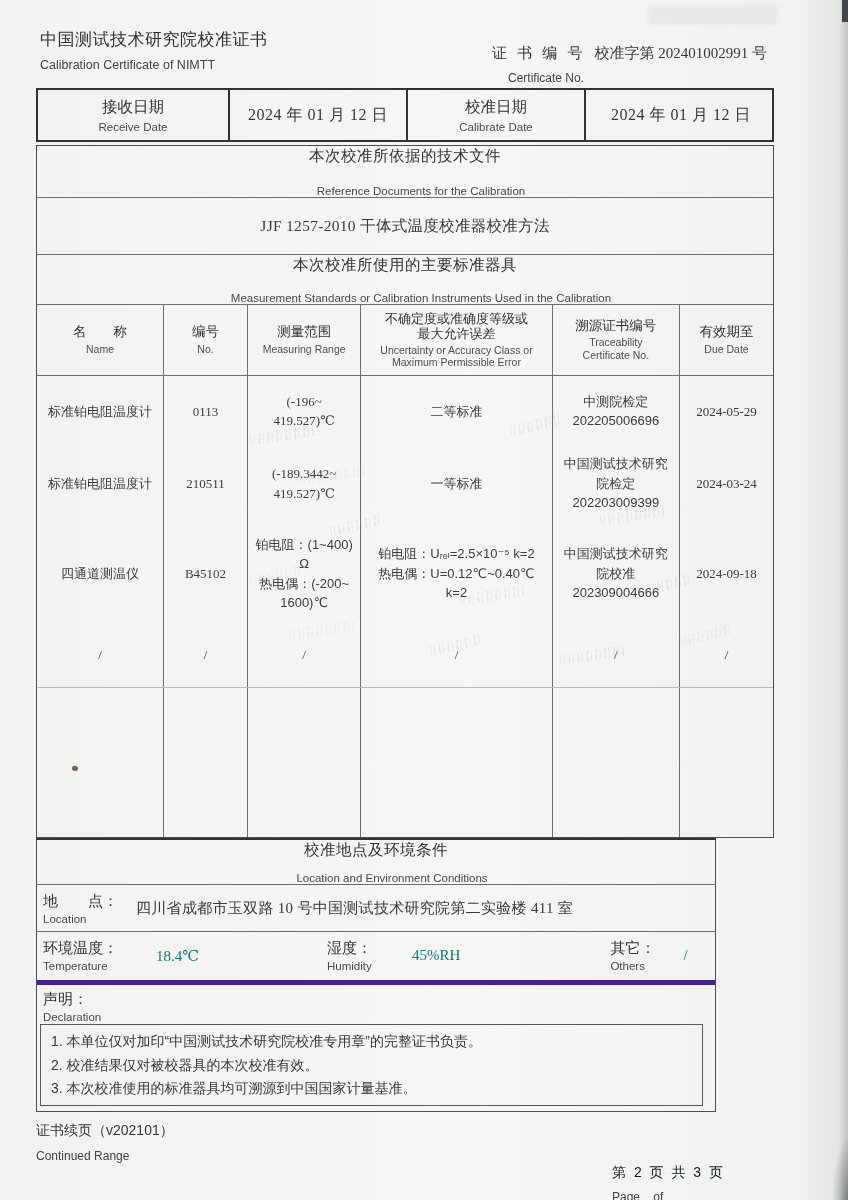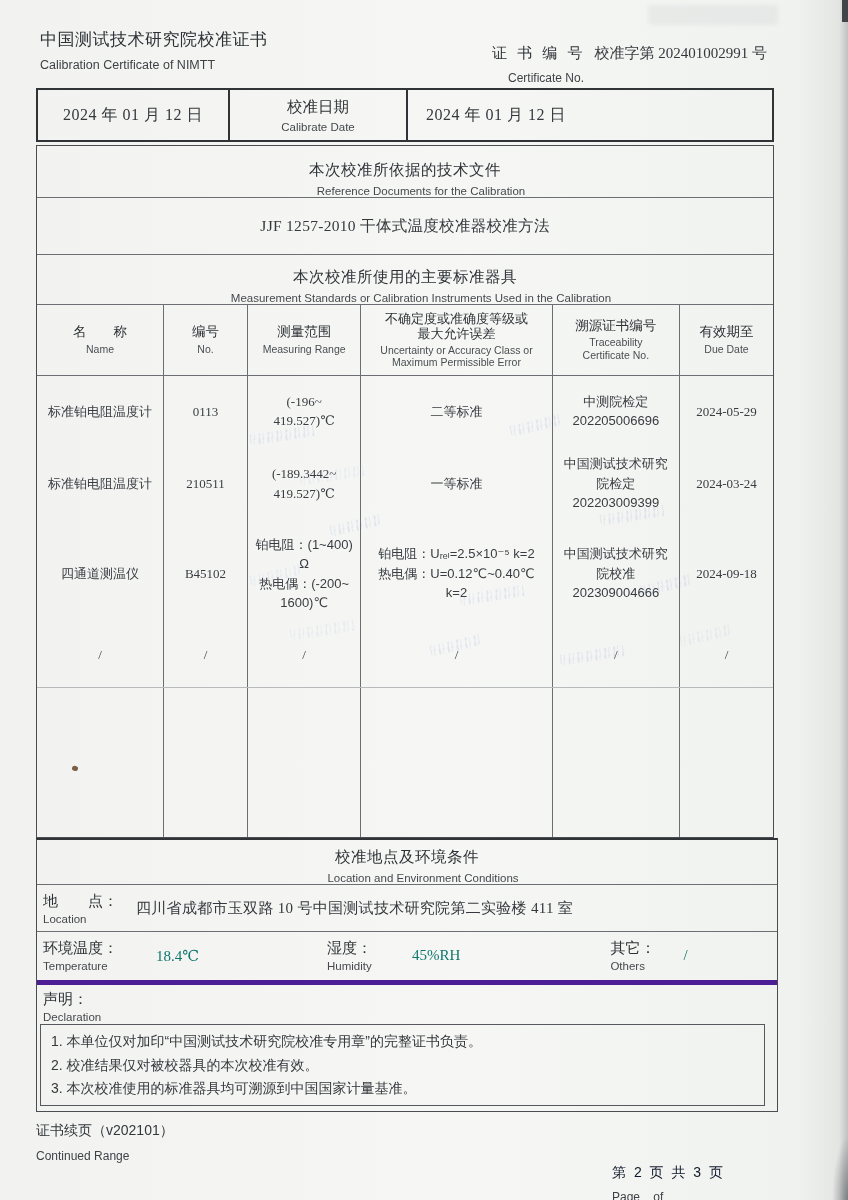--- a/index.html
+++ b/index.html
@@ -36,21 +36,21 @@
   .dc-cn{ font-size:15.5px; font-weight:500; color:#2e3236; }
   .dc-en{ font-size:11.5px; color:#45494d; margin-top:3px; }
   .dc-val{ font-size:16px; letter-spacing:.5px; color:#34383c; }
 
   
   .main-box{
     position:absolute; left:36px; top:145px; width:738px; height:693px;
     border:1.6px solid #4a4e52;
     display:flex; flex-direction:column;
   }
-  .sect-hdr{ display:flex; flex-direction:column; align-items:center; justify-content:flex-end;
+  .sect-hdr{ display:flex; flex-direction:column; align-items:center; justify-content:space-between;
              border-bottom:1px solid #6b6f73; }
   .sh-cn{ font-size:15.5px; font-weight:500; color:#2e3236; letter-spacing:.5px; }
   .sh-en{ font-size:11.5px; color:#45494d; margin-top:4px;padding-left:32px; }
   .ref-hdr{ height:52px; }
   .ref-doc{ height:57px; display:flex; align-items:center; justify-content:center;
             font-size:15.5px; color:#34383c; border-bottom:1px solid #6b6f73; letter-spacing:.3px; }
   .std-hdr{ height:50px; }
 
   table.std{ width:100%; border-collapse:collapse; table-layout:fixed; flex:1; }
   table.std td,table.std th{ border-right:1px solid #6b6f73; vertical-align:middle;
@@ -62,21 +62,21 @@
   .th-en{ font-size:10.5px; color:#4a4e52; line-height:1.2; margin-top:2px; }
   tr.r1 td{ height:72px; }
   tr.r2 td{ height:73px; }
   tr.r3 td{ height:107px; }
   tr.r4 td{ height:60px; border-bottom:1px solid #b7babc; vertical-align:top; padding-top:18px; }
   tr.rfill td{ border-bottom:none; }
   .cell{ font-size:13px; color:#383c40; line-height:1.5; }
 
   
   .env-box{
-    position:absolute; left:36px; top:838px; width:742px; height:274px;
+    position:absolute; left:36px; top:838px; width:680px; height:274px;
     border:1.6px solid #4a4e52; border-top:2px solid #303437;
     display:flex; flex-direction:column;
   }
   .env-hdr{ height:48px; }
   .loc-row{ height:50px; border-bottom:1px solid #6b6f73; display:flex; align-items:center; padding:0 6px; }
   .lbl2{ display:flex; flex-direction:column; justify-content:center; }
   .lbl2 .l-cn{ font-size:15px; font-weight:500; color:#2e3236; }
   .lbl2 .l-en{ font-size:11.5px; color:#45494d; margin-top:2px; }
   .loc-val{ font-size:15px; color:#34383c; margin-left:18px; letter-spacing:.3px; }
   .climate-row{ height:55px; border-bottom:5px solid #4c1d95; display:flex; align-items:center; padding:0 6px; }
@@ -126,20 +126,24 @@
 <div class="hdr-right">
   <div class="cert-line">
     <span class="cert-label-cn">证 书 编 号</span>
     <span class="cert-value serif">校准字第 202401002991 号</span>
   </div>
   <div class="cert-label-en">Certificate No.</div>
 </div>
 
 <div class="date-table">
   <div class="date-cell">
+    <div class="dc-cn">接收日期</div>
+    <div class="dc-en">Receive Date</div>
+  </div>
+  <div class="date-cell">
     <div class="dc-val serif">2024 年 01 月 12 日</div>
   </div>
   <div class="date-cell">
     <div class="dc-cn">校准日期</div>
     <div class="dc-en">Calibrate Date</div>
   </div>
   <div class="date-cell">
     <div class="dc-val serif">2024 年 01 月 12 日</div>
   </div>
 </div>

